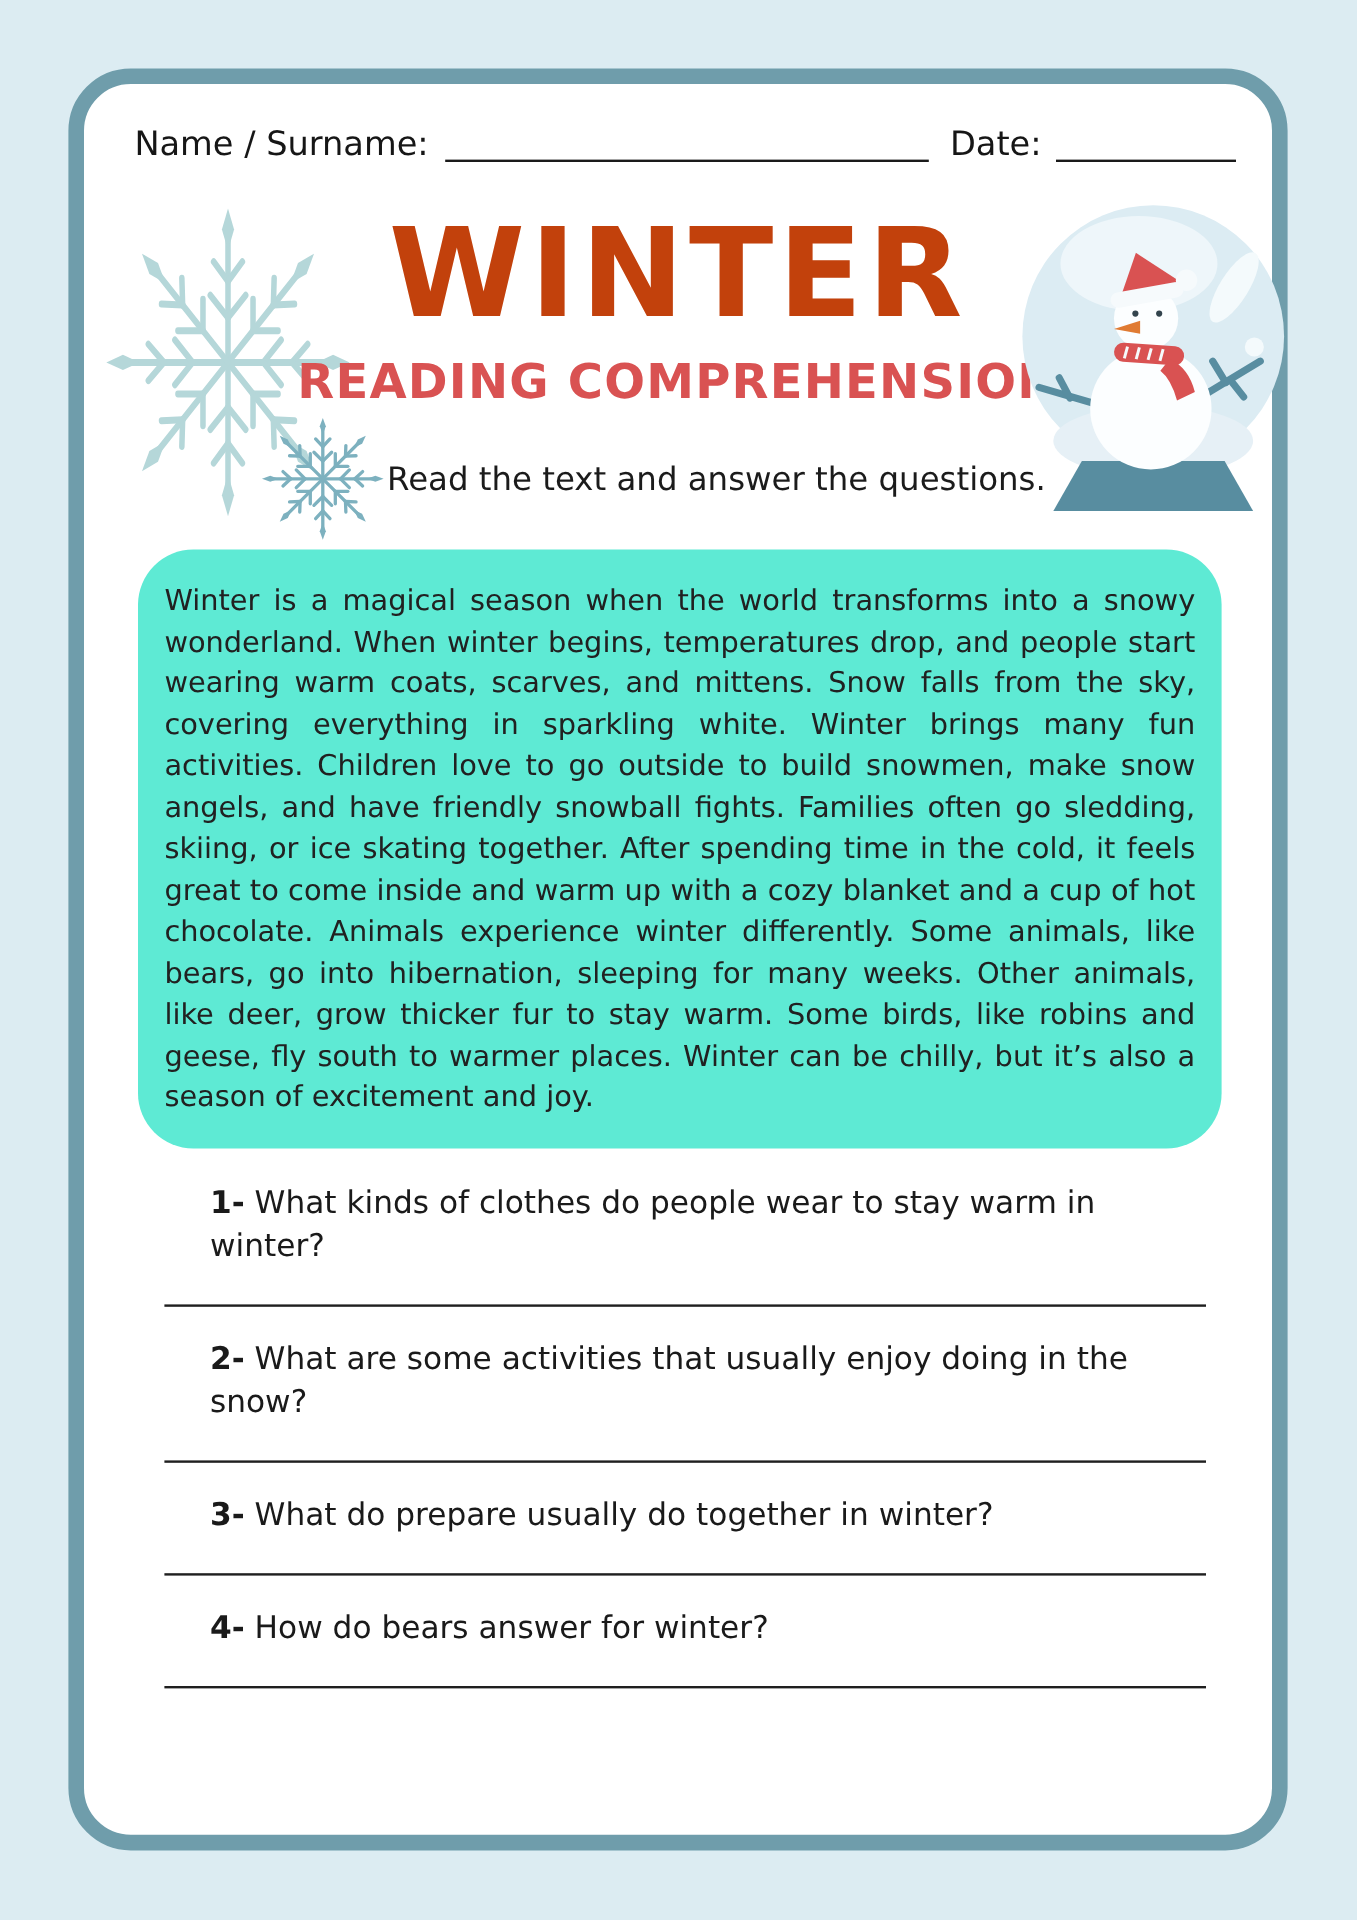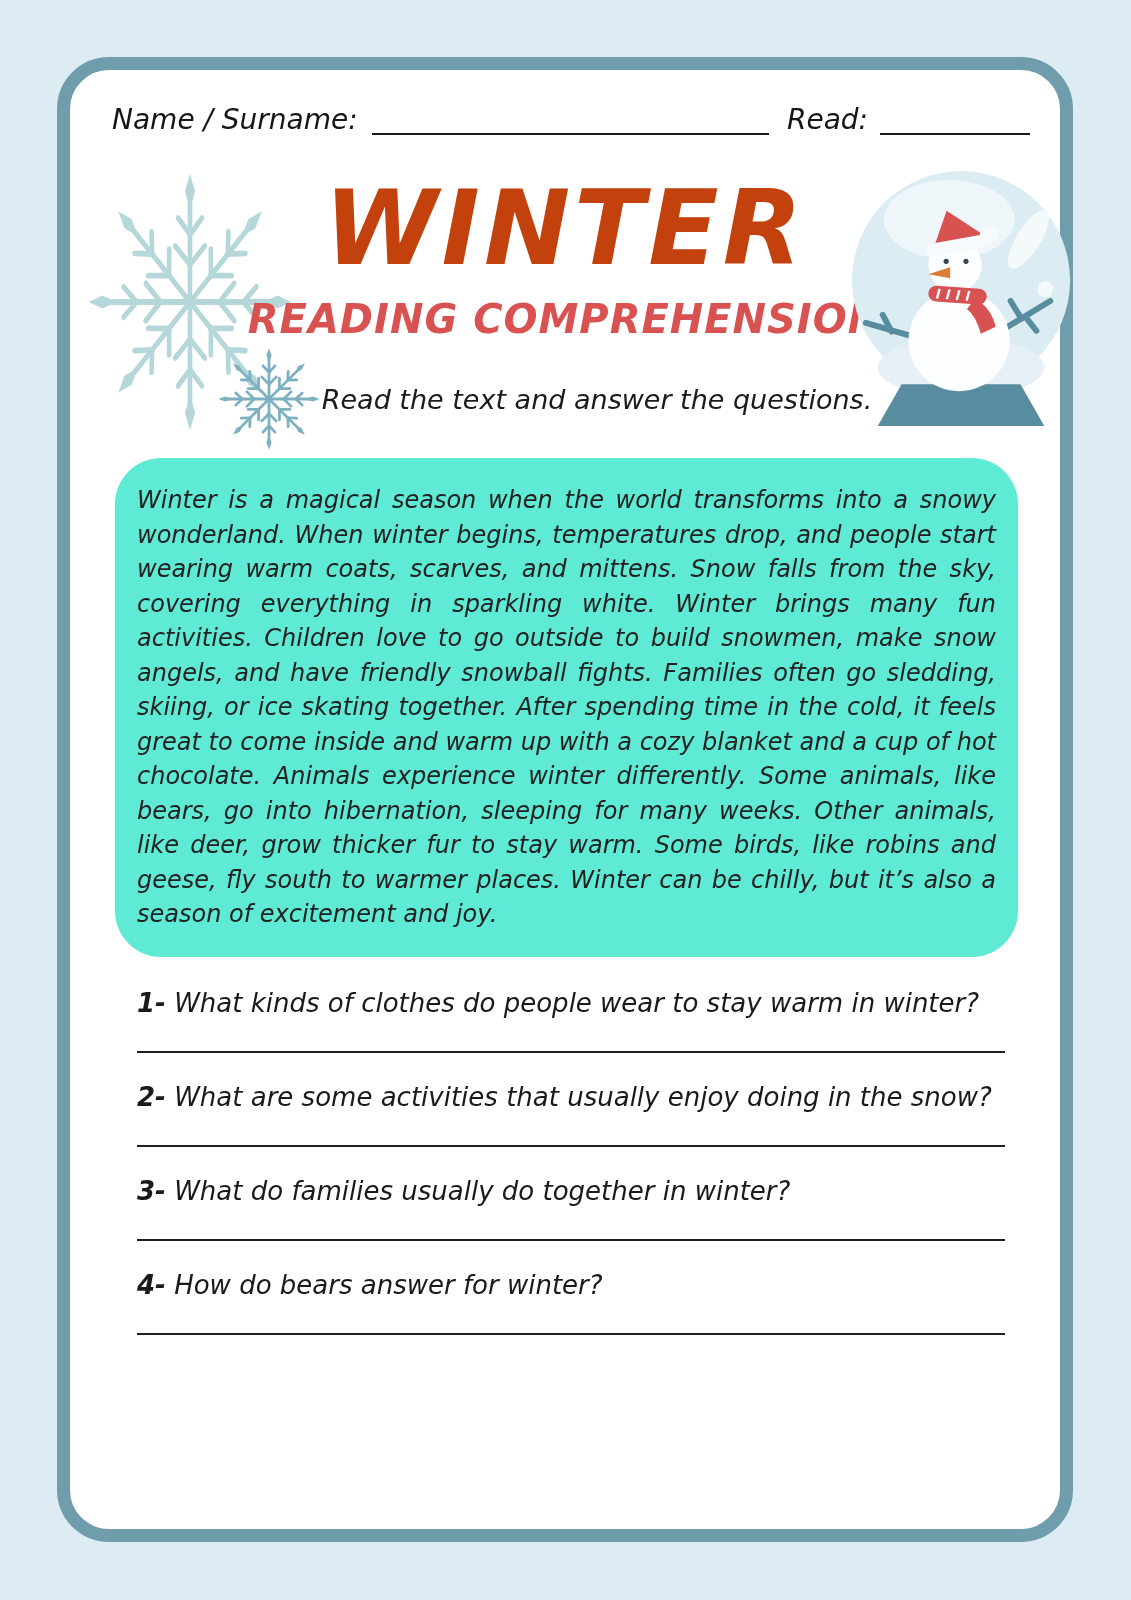--- a/index.html
+++ b/index.html
@@ -3,21 +3,20 @@
 <meta charset="utf-8">
 <style>
   html, body { margin: 0; padding: 0; }
   .page {
     position: relative;
     width: 1131px;
     height: 1600px;
     background: #dcecf2;
     font-family: "DejaVu Sans", "Liberation Sans", sans-serif;
     overflow: hidden;
-    font-style: italic;
   }
   .card {
     position: absolute;
     left: 57px; top: 57px;
     width: 1016px; height: 1485px;
     box-sizing: border-box;
     background: #ffffff;
     border: 13px solid #6f9dab;
     border-radius: 52px;
   }
@@ -84,38 +83,38 @@
     color: #212121;
   }
 
   
   .questions {
     position: absolute;
     left: 67px; top: 915px;
     width: 868px;
   }
   .q-block { margin-bottom: 26px; }
-  .q-text { font-size: 26px; line-height: 36px; color: #1a1a1a; }
+  .q-text { font-size: 26px; line-height: 36px; color: #1a1a1a; margin-left: 38px; }
   .q-num { font-weight: bold; }
   .q-line {
     height: 0;
     border-bottom: 2.5px solid #1f1f1f;
     margin-top: 30px;
   }
 </style>
 </head>
 <body>
 
 <div class="page">
   <div class="card">
 
     <div class="name-row">
       <span class="label">Name / Surname:</span>
       <span class="write-line name-line"></span>
-      <span class="label">Read:</span>
+      <span class="label">Date:</span>
       <span class="write-line date-line"></span>
     </div>
 
     <svg class="flake-large" viewBox="-115 -115 230 230" preserveAspectRatio="none">
       <defs>
         <g id="armA" stroke="#b5d7d9" stroke-width="5" stroke-linecap="round">
           <line x1="0" y1="0" x2="0" y2="-94"></line>
           <line x1="0" y1="-32" x2="-16" y2="-48"></line>
           <line x1="0" y1="-32" x2="16" y2="-48"></line>
           <line x1="0" y1="-58" x2="-13" y2="-72"></line>
@@ -210,21 +209,21 @@
         <div class="q-text">
           <span class="q-num">2-</span>
           <span>What are some activities that usually enjoy doing in the snow?</span>
         </div>
         <div class="q-line"></div>
       </div>
 
       <div class="q-block">
         <div class="q-text">
           <span class="q-num">3-</span>
-          <span>What do families usually do together in winter?</span>
+          <span>What do prepare usually do together in winter?</span>
         </div>
         <div class="q-line"></div>
       </div>
 
       <div class="q-block">
         <div class="q-text">
           <span class="q-num">4-</span>
           <span>How do bears answer for winter?</span>
         </div>
         <div class="q-line"></div>

